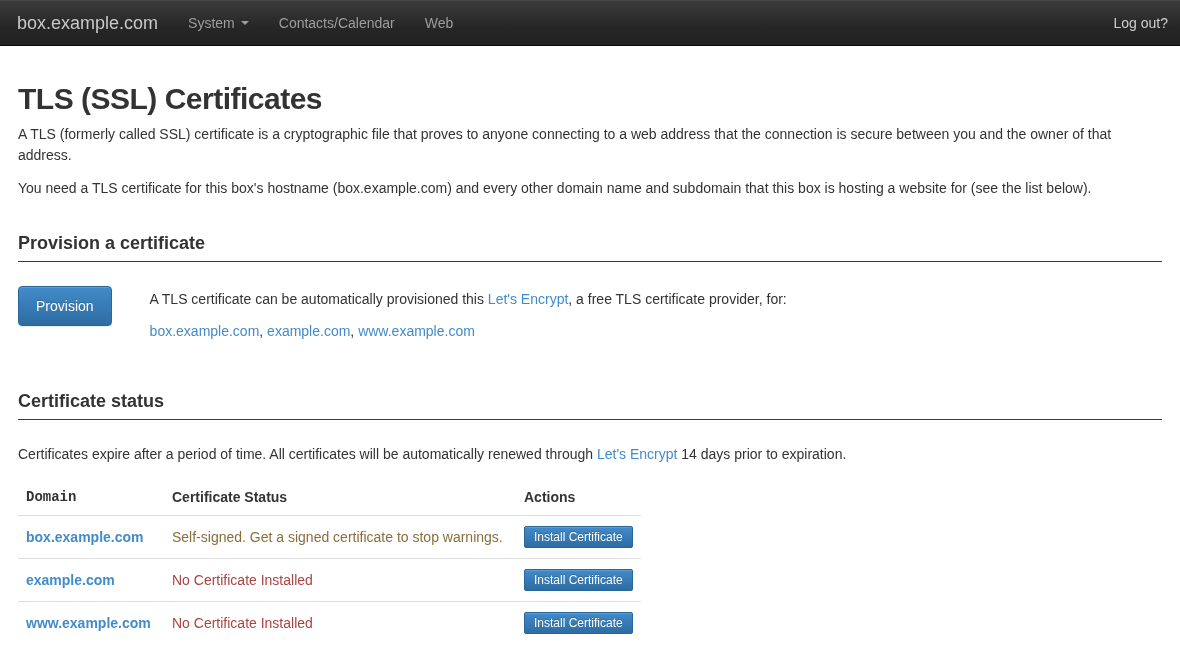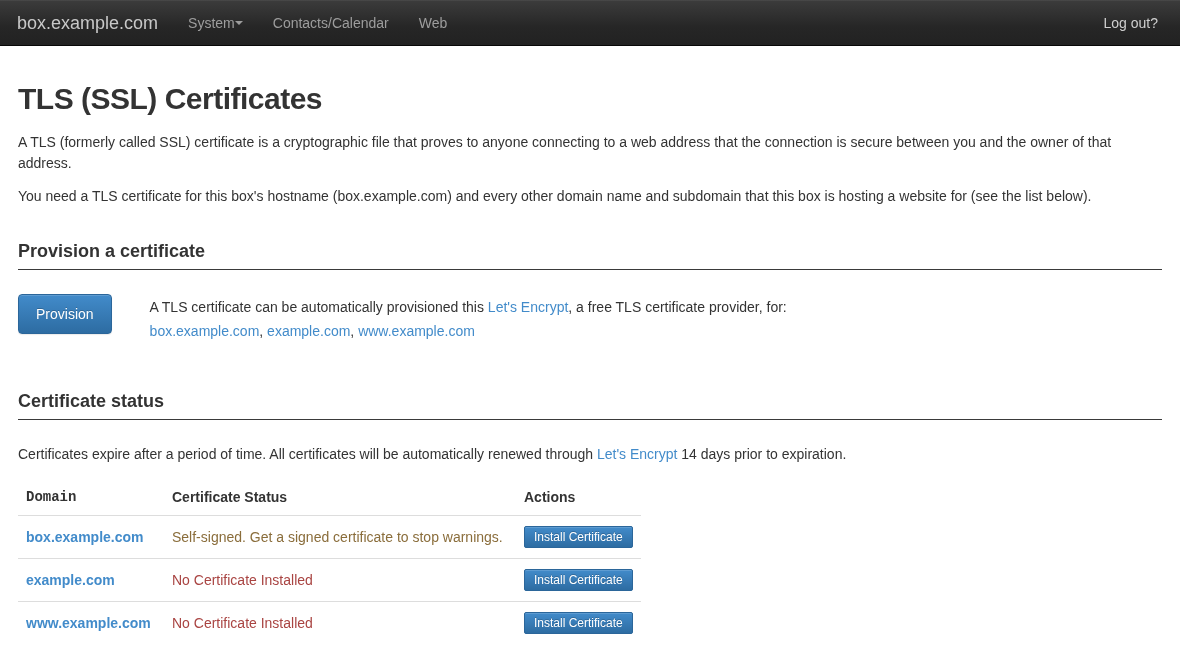--- a/index.html
+++ b/index.html
@@ -14,33 +14,33 @@
     box-shadow:inset 0 1px 0 rgba(255,255,255,.06);
     display:flex; align-items:stretch;
   }
   .navbar .brand {
     color:#c8c8c8; font-size:18px; line-height:46px; padding:0 15px 0 17px;
     text-decoration:none; cursor:pointer;
   }
   .nav-items { display:flex; }
   .nav-item {
     color:#9d9d9d; font-size:14px; line-height:46px; padding:0 15px;
-    text-decoration:none; cursor:pointer; display:flex; align-items:center; 
+    text-decoration:none; cursor:pointer; display:flex; align-items:center; gap:6px;
   }
   .caret {
     display:inline-block; width:0; height:0;
     border-left:4px solid transparent; border-right:4px solid transparent;
     border-top:4px solid #9d9d9d;
   }
   .nav-right { margin-left:auto; }
-  .nav-right .nav-item { color:#cfcfcf; padding-right:22px; }
+  .nav-right .nav-item { color:#cfcfcf; padding-right:12px; }
 
   
   .container { margin:0 18px; }
-  h1.page-title { font-size:30px; font-weight:bold; color:#333; margin:36px 0 16px; letter-spacing:-.5px; }
+  h1.page-title { font-size:30px; font-weight:bold; color:#333; margin:36px 0 8px; letter-spacing:-.5px; }
   p.copy { font-size:14px; line-height:1.5; margin:0 0 12px; color:#333; }
   a.lnk { color:#428bca; text-decoration:none; cursor:pointer; }
 
   h3.section-heading {
     font-size:18px; font-weight:bold; color:#333;
     border-bottom:1px solid #3a3a3a; padding-bottom:7px;
     margin:34px 0 24px;
   }
   h3.section-heading.second { margin-top:50px; }
 
@@ -48,21 +48,21 @@
   .provision-row { display:flex; align-items:flex-start; }
   .btn-primary {
     display:inline-block; color:#fff; font-size:14px; text-align:center;
     padding:11px 17px; border:1px solid #2b669a; border-radius:4px; cursor:pointer;
     background-image:linear-gradient(to bottom,#428bca 0%,#2d6ca2 100%);
     text-shadow:0 -1px 0 rgba(0,0,0,.2);
     box-shadow:inset 0 1px 0 rgba(255,255,255,.15),0 1px 1px rgba(0,0,0,.08);
     font-family:inherit;
   }
   .provision-text { margin-left:38px; font-size:14px; line-height:20px; padding-top:3px; }
-  .domains-line { margin-top:4px; }
+  .domains-line { margin-top:12px; }
 
   
   table.cert-table { border-collapse:collapse; margin-top:16px; }
   .cert-table th {
     text-align:left; font-size:14px; font-weight:bold; color:#333;
     padding:8px 8px 10px; border-bottom:1px solid #ddd;
   }
   .cert-table td {
     font-size:14px; padding:10px 8px; border-bottom:1px solid #ddd; vertical-align:middle;
   }

